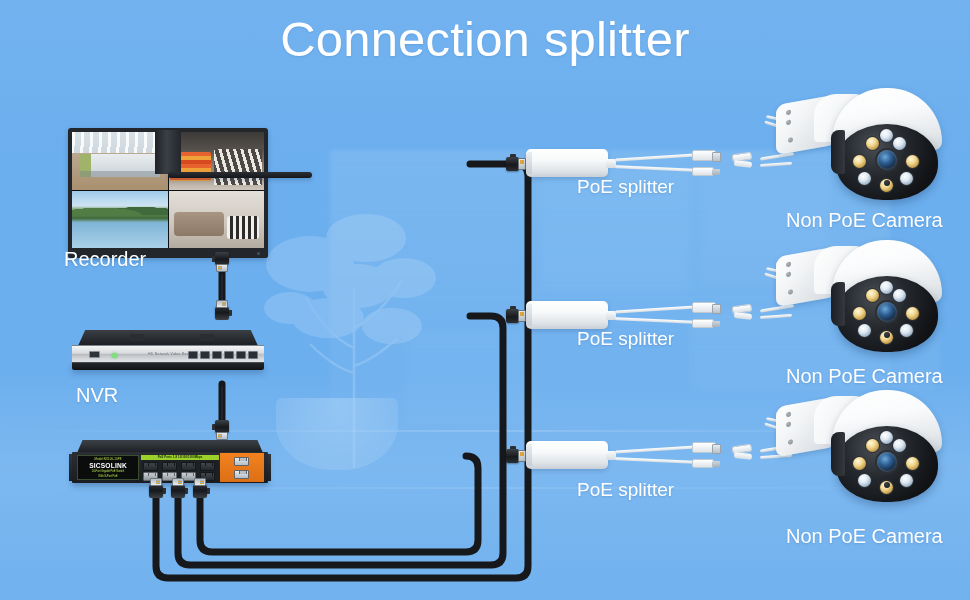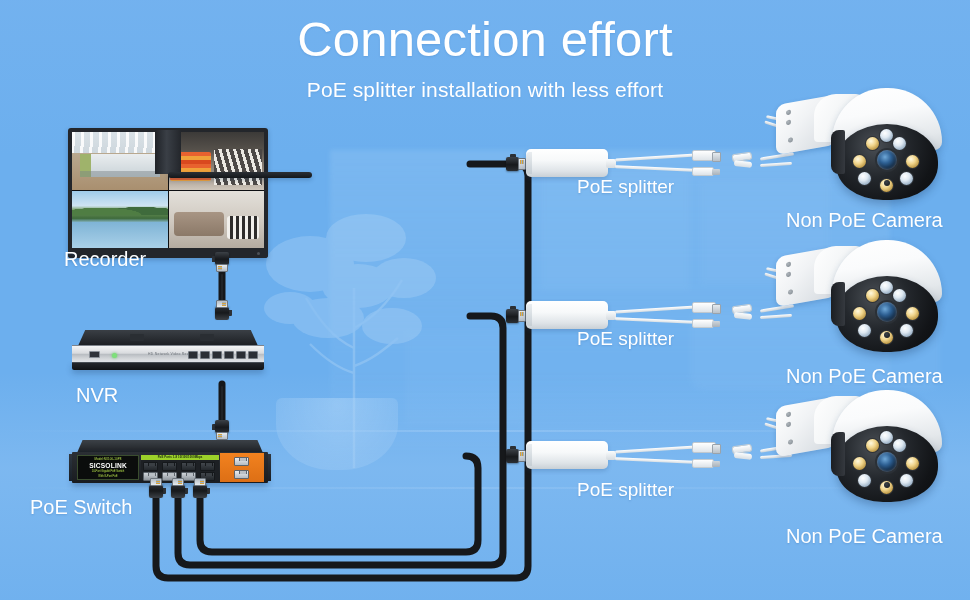--- a/index.html
+++ b/index.html
@@ -290,22 +290,21 @@
       <ellipse cx="142" cy="110" rx="32" ry="20"></ellipse>
       <ellipse cx="66" cy="150" rx="36" ry="20"></ellipse>
       <ellipse cx="130" cy="158" rx="30" ry="18"></ellipse>
       <ellipse cx="28" cy="140" rx="26" ry="16"></ellipse>
       <ellipse cx="96" cy="118" rx="36" ry="22"></ellipse>
     </g>
   </svg>
   <div class="wm wm-pot"></div>
   <div class="bg-wash"></div>
 
-  <div class="title">Connection effort</div>
-  <div class="subtitle">PoE splitter installation with less effort</div>
+  <div class="title">Connection splitter</div>
 
   <svg id="wires">
     <g fill="none" stroke="#16181b" stroke-width="7" stroke-linecap="round" stroke-linejoin="round">
 
       <path d="M222 272 L222 312"></path>
 
       <path d="M222 384 L222 440"></path>
 
       <path d="M156 488 L156 566 Q156 578 168 578 L516 578 Q528 578 528 566 L528 176 Q528 164 516 164 L470 164"></path>
 
@@ -397,21 +396,20 @@
       <div class="rj" style="left:21px; top:17px;"></div>
       <div class="rj" style="left:40px; top:17px;"></div>
       <div class="rj dark" style="left:59px; top:17px;"></div>
     </div>
 
     <div class="sw-orange">
       <div class="rj" style="left:14px; top:4px;"></div>
       <div class="rj" style="left:14px; top:17px;"></div>
     </div>
   </div>
-  <div class="lbl big" style="left:30px; top:496px;">PoE Switch</div>
 
   <div class="conn vert" style="left:148px; top:478px; transform:rotate(180deg);">
     <div class="clip"></div>
       <div class="boot"></div>
       <div class="tip"></div>
   </div>
   <div class="conn vert" style="left:170px; top:478px; transform:rotate(180deg);">
     <div class="clip"></div>
       <div class="boot"></div>
       <div class="tip"></div>

